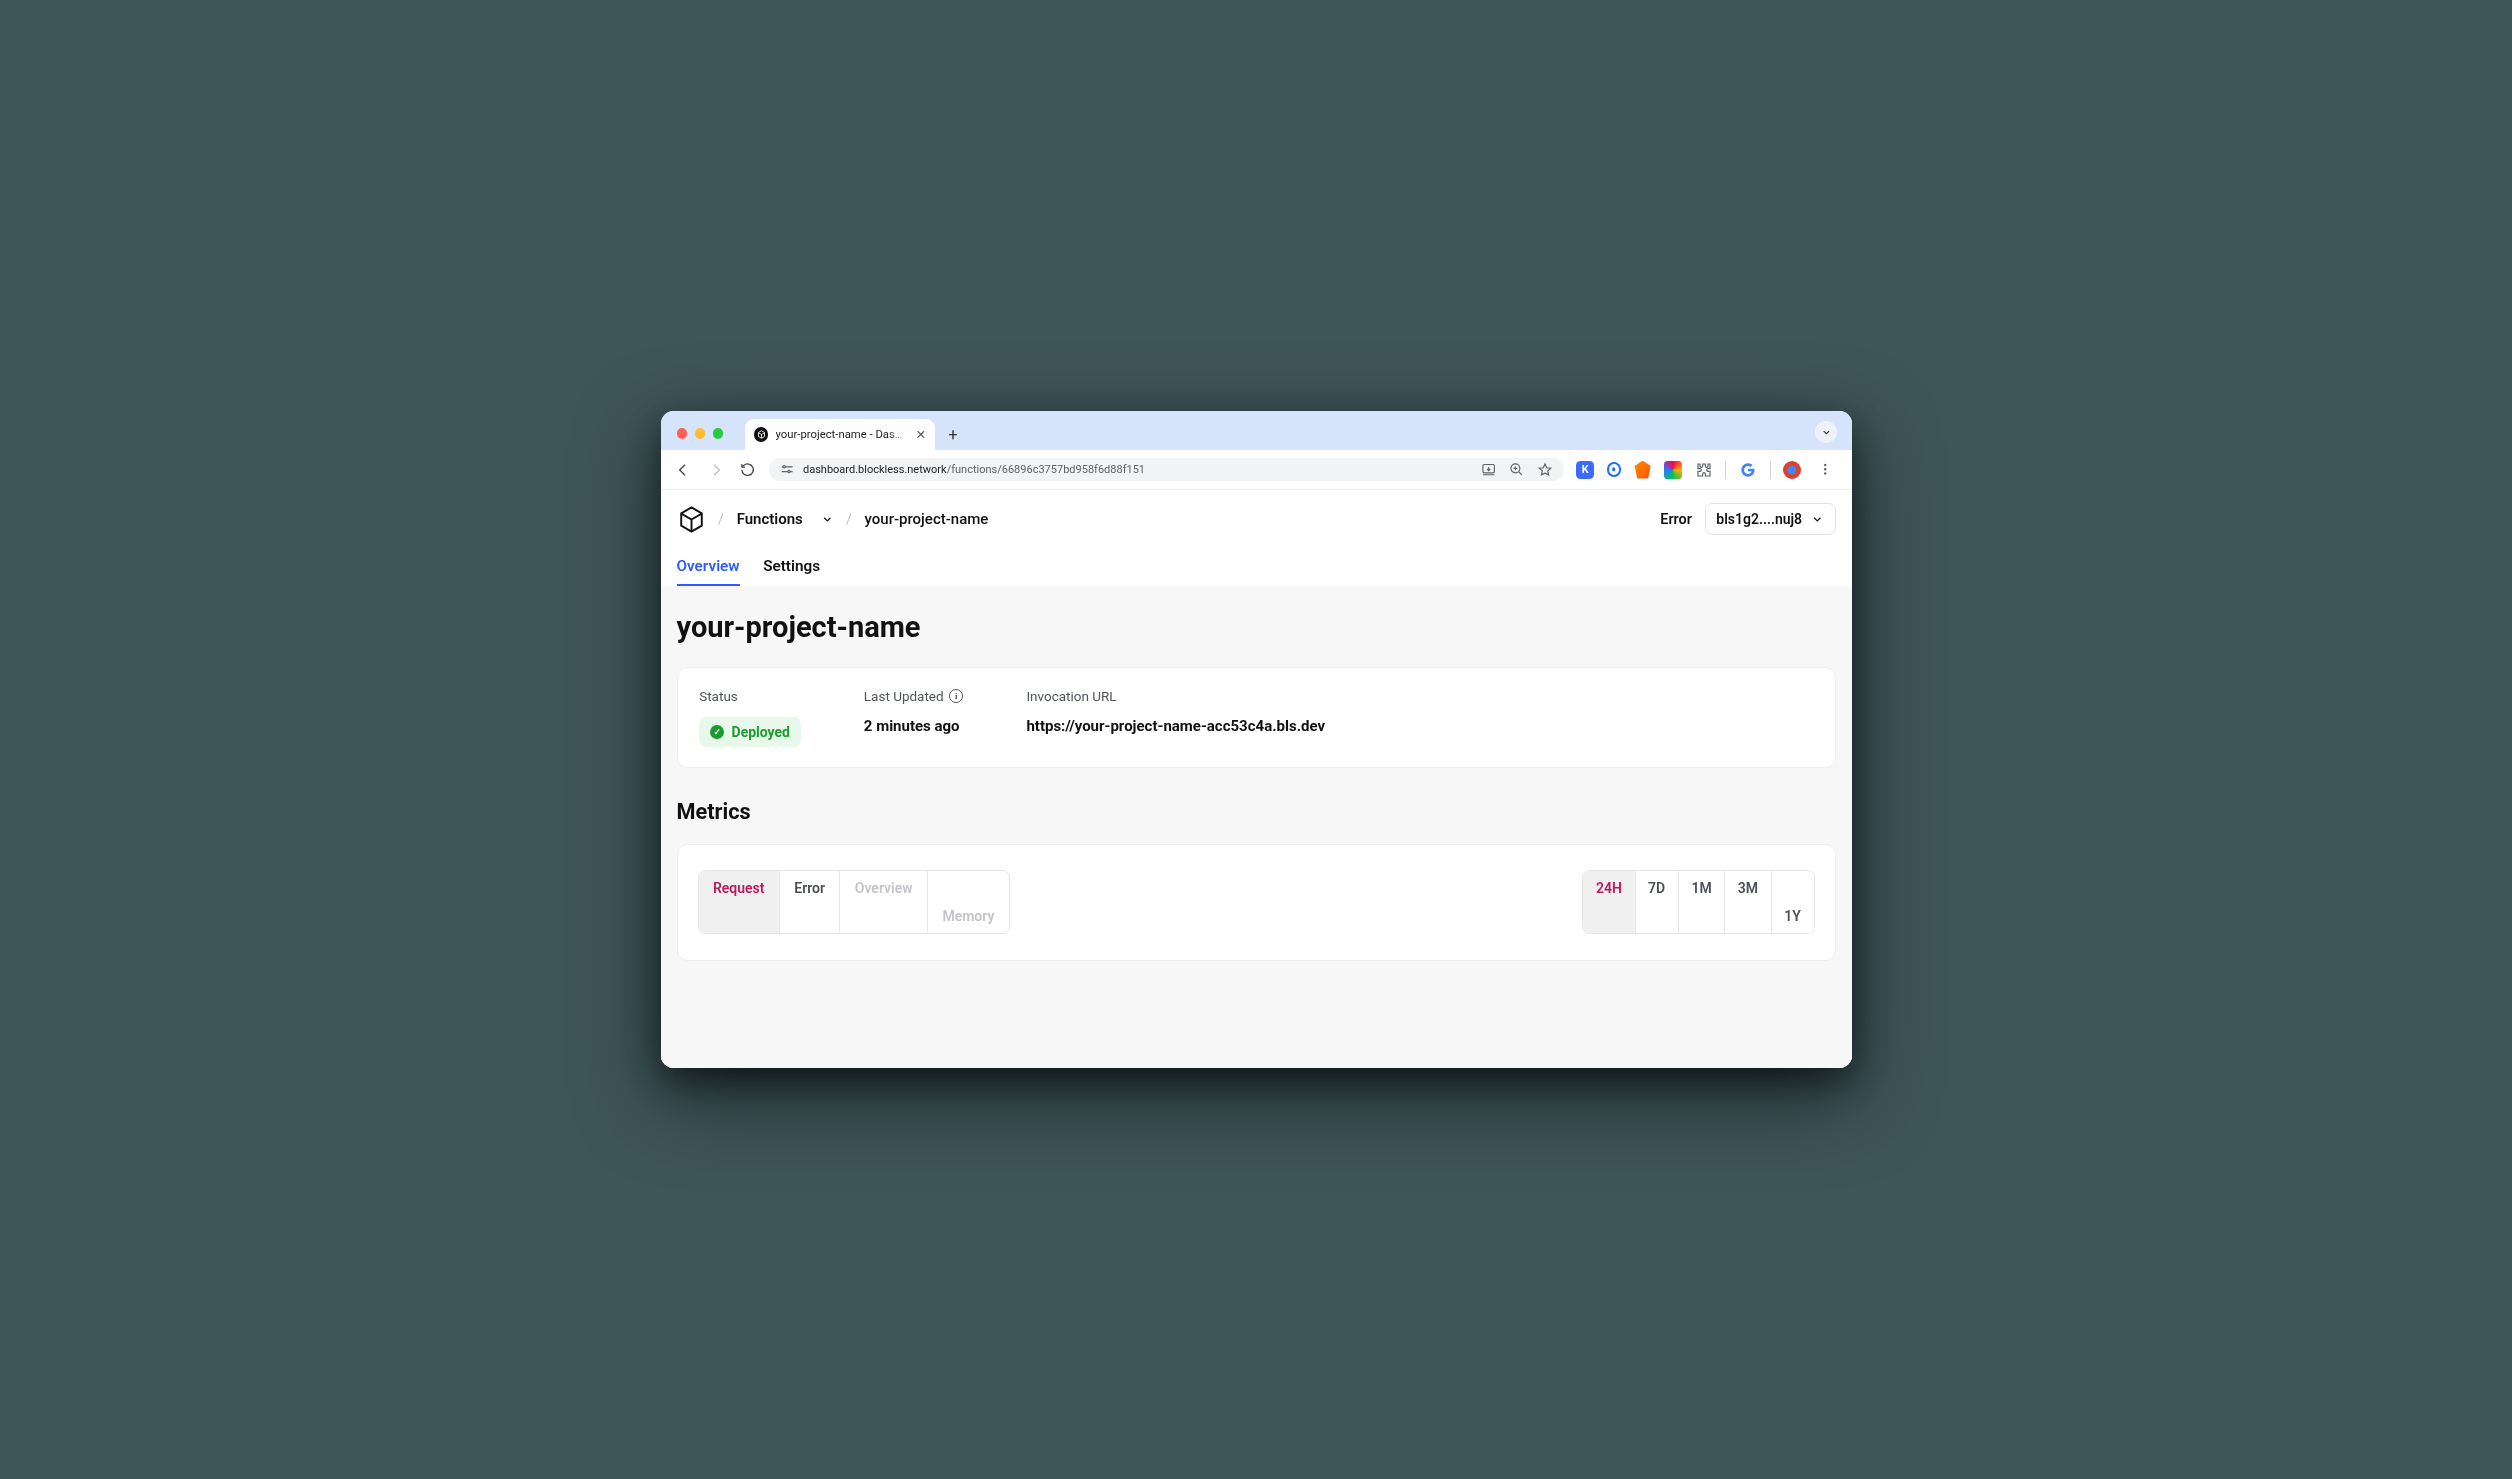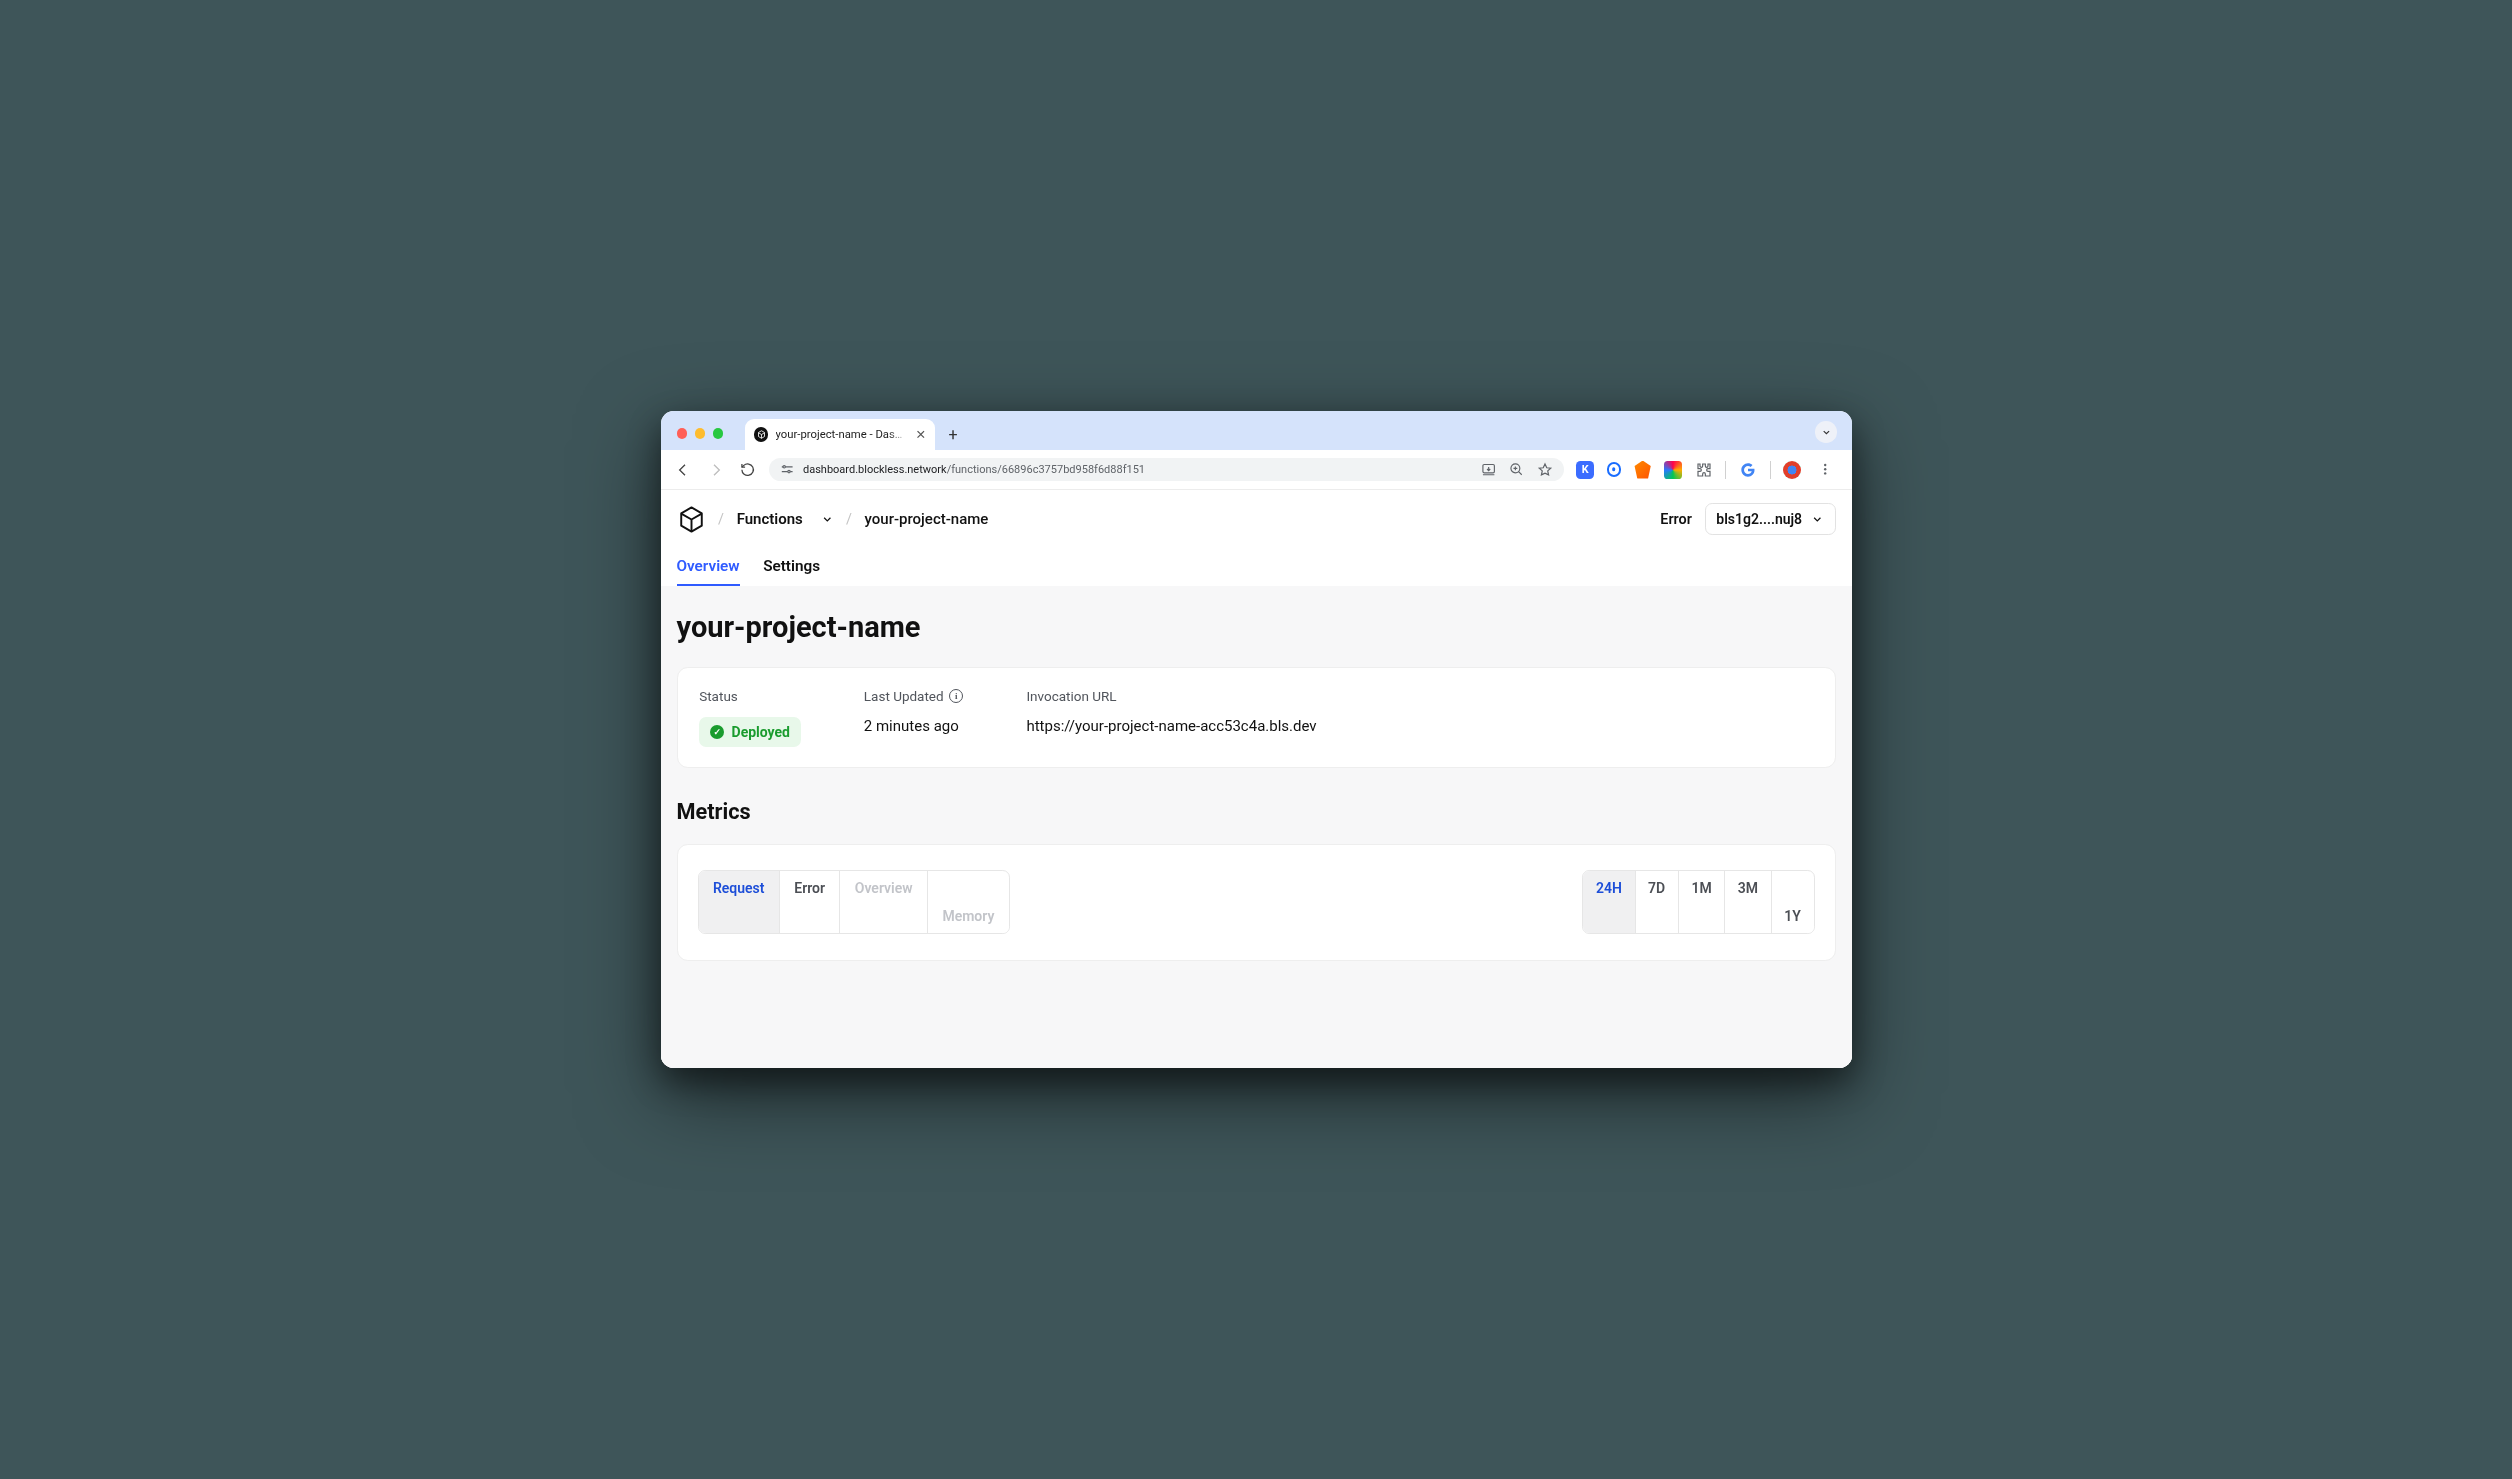--- a/index.html
+++ b/index.html
@@ -101,35 +101,35 @@
     flex:1;background:#f7f7f8;padding:23.5px 16px 0 16px;overflow:auto;
   }
   .page-title{font-size:29px;font-weight:700;color:#111;margin-bottom:23.5px;}
 
   .info-card{
     background:#fff;border:0.9px solid #eee;border-radius:10.8px;padding:20px 21.7px;display:flex;gap:63px;margin-bottom:31px;
   }
   .info-col{display:flex;flex-direction:column;gap:12.6px;}
   .info-label{font-size:13.5px;color:#51555c;display:flex;align-items:center;gap:5.4px;}
   .info-label .inf{width:14.4px;height:14.4px;border:1.3px solid #51555c;border-radius:50%;display:inline-flex;align-items:center;justify-content:center;font-size:9px;font-weight:700;color:#51555c;font-family:Georgia,serif;}
-  .info-val{font-size:15px;font-weight:400;color:#111;}
+  .info-val{font-size:15px;font-weight:700;color:#111;}
   .badge{
     background:#e8f8ea;color:#1a9c2e;font-weight:700;font-size:14px;border-radius:7.2px;padding:7.2px 10.8px;display:inline-flex;align-items:center;gap:7.2px;width:fit-content;
   }
   .badge .dot{width:14.4px;height:14.4px;background:#1a9c2e;border-radius:50%;display:inline-flex;align-items:center;justify-content:center;color:#fff;font-size:9px;}
 
   .section-title{font-size:21.7px;font-weight:700;color:#111;margin-bottom:20px;}
 
   .metrics-card{
     background:#fff;border:0.9px solid #eee;border-radius:10.8px;padding:18px 20px;display:flex;align-items:center;justify-content:space-between;min-height:117px;
   }
   .seg-group{display:flex;border:0.9px solid #e6e6e6;border-radius:7.2px;overflow:hidden;}
   .seg{padding:9px 14.4px;font-size:14px;font-weight:600;color:#4c4f55;background:#fff;border-right:0.9px solid #e6e6e6;cursor:pointer;}
   .seg:last-child{border-right:none;margin-top:28px;}
-  .seg.active{background:#f0f0f1;color:#1d4ed8;}
+  .seg.active{background:#f0f0f1;color:#be185d;}
   .seg.disabled{color:#c2c4c9;cursor:default;}
   .seg-group.time .seg{padding:9px 12.6px;}
 
   svg{display:block;}
 </style>
 </head>
 <body>
 
 <div class="window-wrap">
 

